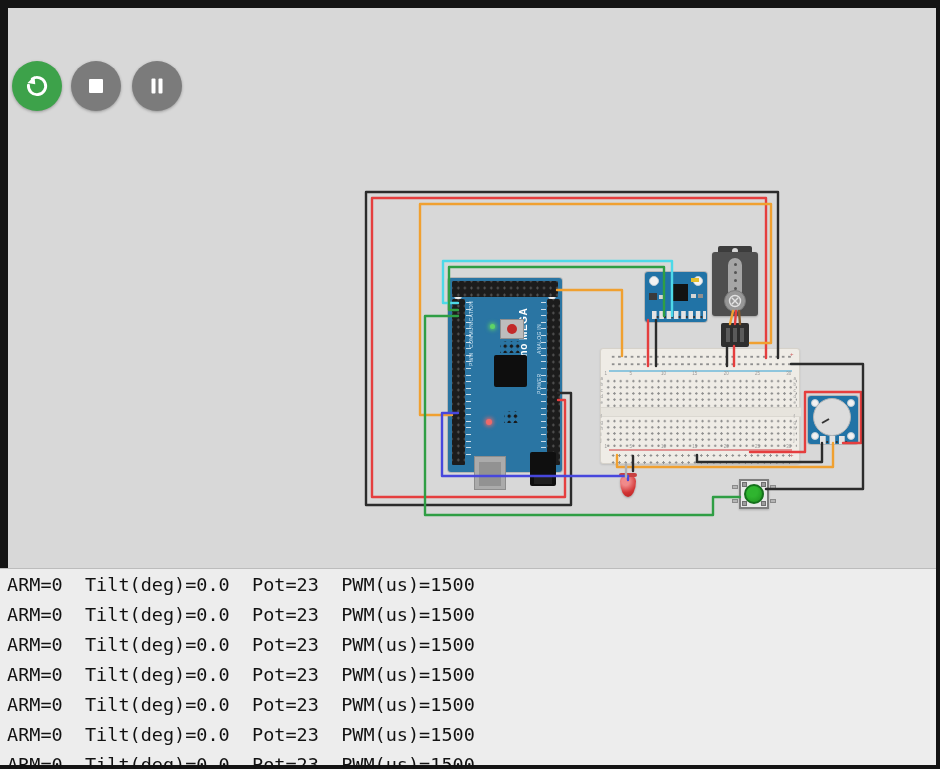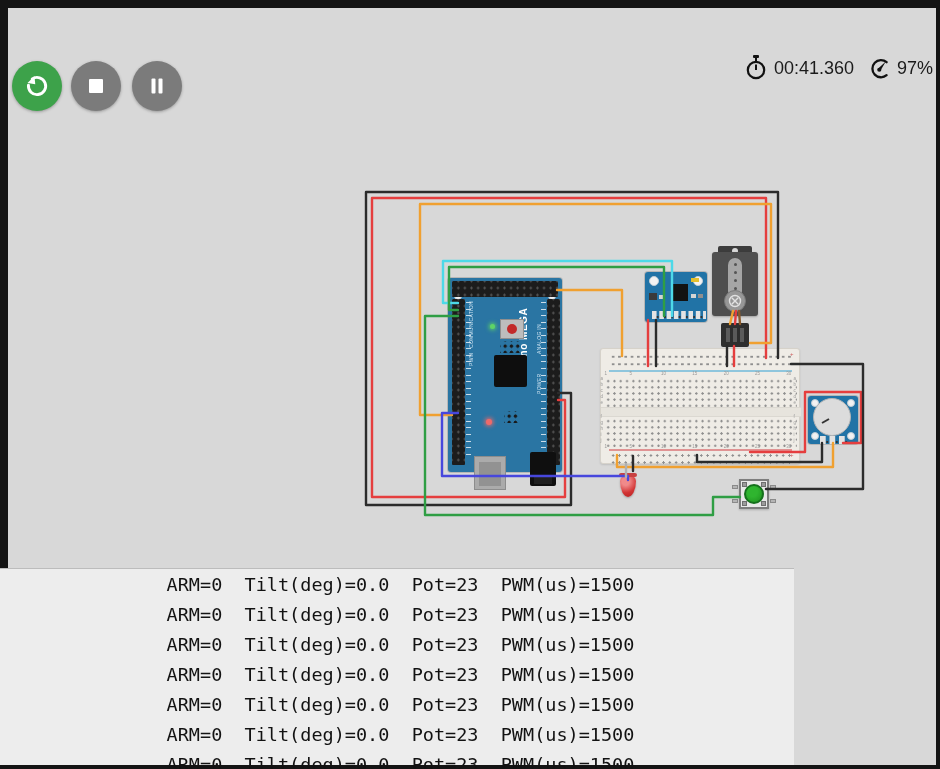--- a/index.html
+++ b/index.html
@@ -24,22 +24,22 @@
   .hole{position:absolute;border-radius:50%;background:#f2f2f2;border:1px solid #bfcdd6;box-sizing:border-box;}
   .hdots{position:absolute;background-color:#1c1c1c;
        background-image:radial-gradient(circle,#515151 1.15px,transparent 1.4px);
        background-size:6.6px 7px;background-position:3px 3.5px;border-radius:1px;}
   .pindash{position:absolute;width:5px;
        background-image:repeating-linear-gradient(to bottom,rgba(255,255,255,.75) 0 1px,transparent 1px 6.6px);}
   .vtext{position:absolute;writing-mode:vertical-rl;transform:rotate(180deg);color:#cfe4f2;
        font-size:5px;letter-spacing:.3px;transform-origin:center;}
   .dots{position:absolute;background-image:radial-gradient(circle,#8f8f8f 1.05px,transparent 1.3px);}
   .bb-label{position:absolute;font-size:4.5px;color:#9a9a9a;}
-  .serial{position:absolute;left:0;top:568px;width:794px;height:197px;background:#ededed;
-       border-top:1px solid #bcbcbc;box-sizing:border-box;padding:1px 0 0 7px;cursor:text;text-align:center;}
+  .serial{position:absolute;left:0;top:568px;width:936px;height:197px;background:#ededed;
+       border-top:1px solid #bcbcbc;box-sizing:border-box;padding:1px 0 0 7px;cursor:text;}
   .serial-line{height:30px;line-height:30px;font-family:"DejaVu Sans Mono",monospace;
        font-size:18.5px;color:#121212;white-space:pre;}
   .contact{position:absolute;width:5px;height:5px;background:#9b9b9b;border:1px solid #6f6f6f;box-sizing:border-box;}
   .nub{position:absolute;width:6px;height:4px;background:#b5b5b5;border:1px solid #8a8a8a;box-sizing:border-box;}
 </style>
 </head>
 <body>
 
 <div class="stage">
 
@@ -66,39 +66,20 @@
   </button>
   <button class="ctrl-btn" style="left:132px;top:61px;background:#7b7b7b;" title="Pause simulation">
     <span style="display:flex;">
       <svg width="20" height="20" viewBox="0 0 20 20">
         <rect x="4.5" y="2.5" width="4" height="15" rx="1" fill="#fff"></rect>
         <rect x="11.5" y="2.5" width="4" height="15" rx="1" fill="#fff"></rect>
       </svg>
     </span>
   </button>
 
-  <div class="status">
-    <span style="display:flex;">
-      <svg width="24" height="28" viewBox="0 0 24 28">
-        <rect x="9" y="1" width="6" height="3" rx="1" fill="#111"></rect>
-        <rect x="11" y="3.5" width="2" height="3.5" fill="#111"></rect>
-        <circle cx="12" cy="16" r="8.2" fill="none" stroke="#111" stroke-width="2.2"></circle>
-        <line x1="12" y1="16" x2="12" y2="10.5" stroke="#111" stroke-width="2"></line>
-      </svg>
-    </span>
-    <span>00:41.360</span>
-    <span style="display:flex;margin-left:8px;">
-      <svg width="23" height="23" viewBox="0 0 22 22">
-        <path d="M17.8 5 A8.2 8.2 0 1 0 17.8 17.4" fill="none" stroke="#111" stroke-width="2.2" stroke-linecap="round"></path>
-        <polygon points="9.5,11.2 11.7,13.3 17,4.2" fill="#111"></polygon>
-        <circle cx="10.8" cy="12.2" r="2" fill="#111"></circle>
-      </svg>
-    </span>
-    <span>97%</span>
-  </div>
 
   <div class="abs" style="left:8px;top:115px;width:928px;height:453px;">
 
     <div class="pcb" style="left:440px;top:163px;width:114px;height:194px;">
       <div class="hole" style="left:6px;top:14px;width:8px;height:8px;"></div>
       <div class="hole" style="left:100px;top:14px;width:8px;height:8px;"></div>
       <div class="hole" style="left:6px;top:166px;width:8px;height:8px;"></div>
       <div class="hole" style="left:100px;top:166px;width:8px;height:8px;"></div>
 
       <div class="hdots" style="left:4px;top:3px;width:106px;height:16px;"></div>

